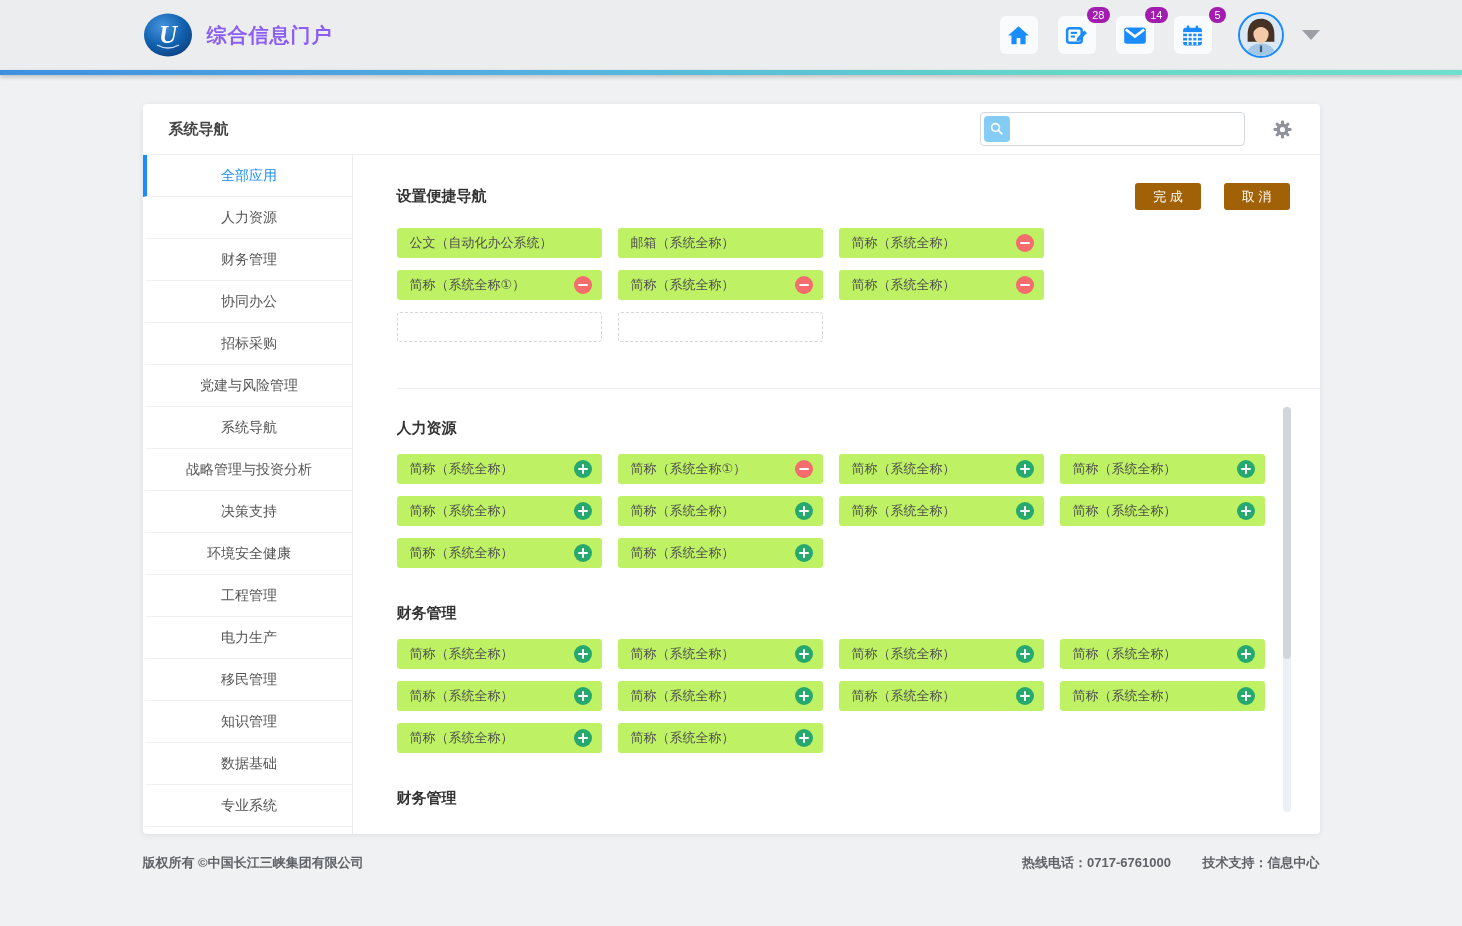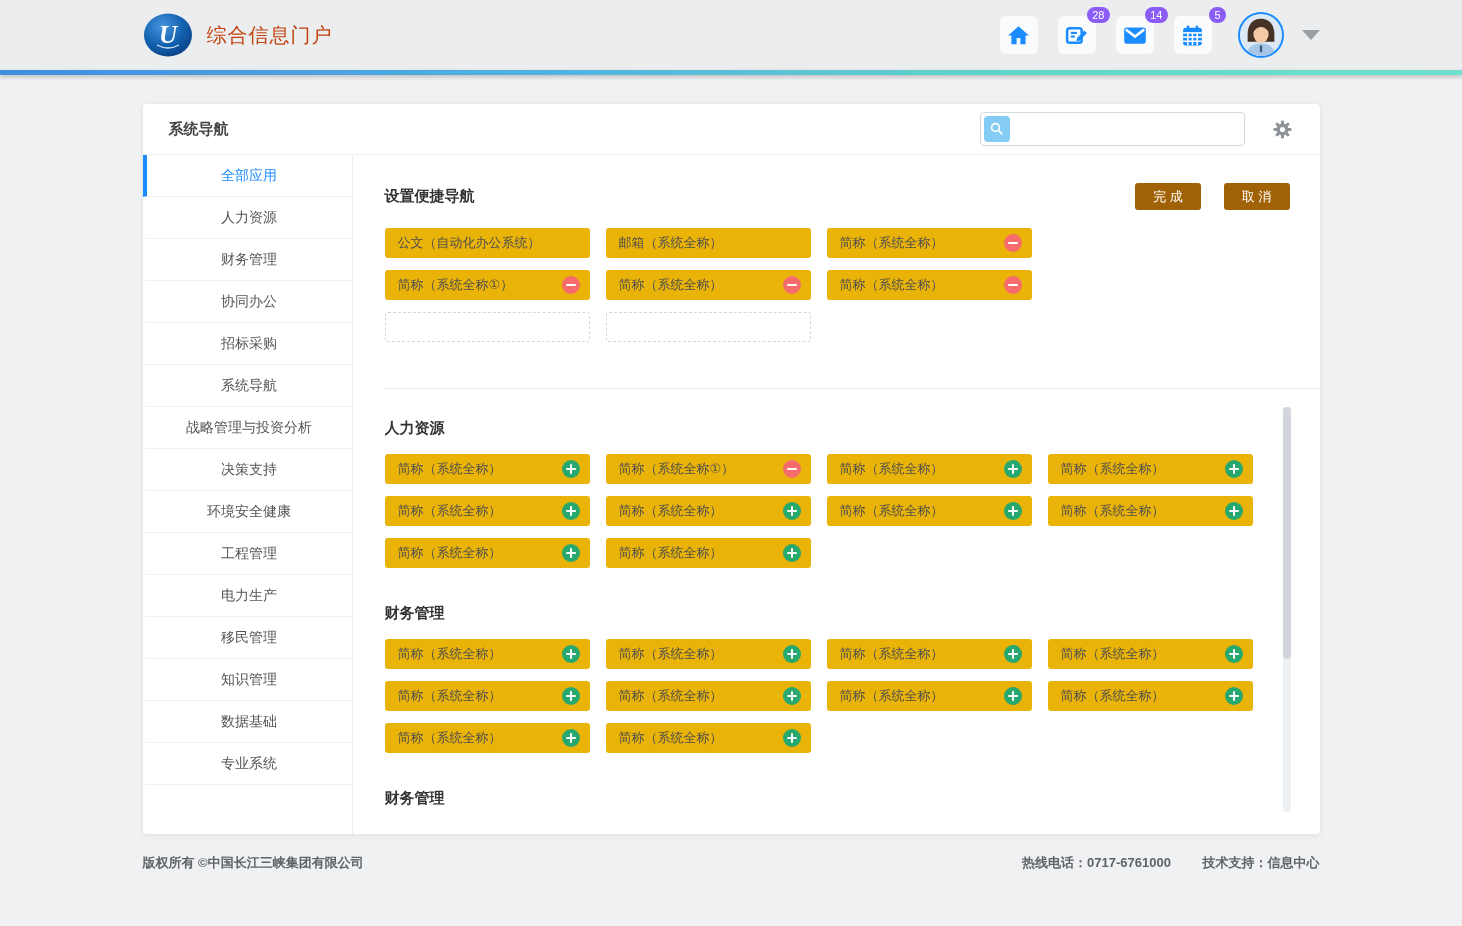--- a/index.html
+++ b/index.html
@@ -9,30 +9,30 @@
     background: #f0f1f2;
     overflow: hidden;
   }
   
   .top-header { height: 70px; background: #ebedee; }
   .top-inner {
     width: 1177px; height: 100%; margin: 0 auto;
     display: flex; align-items: center; justify-content: space-between;
   }
   .brand { display: flex; align-items: center; gap: 14px; }
-  .brand-title { font-size: 20px; font-weight: 400; color: #c2410c; letter-spacing: 1px; }
+  .brand-title { font-size: 20px; font-weight: 700; color: #8b5cf6; letter-spacing: 1px; }
   .header-actions { display: flex; align-items: center; }
   .icon-btn {
     position: relative; width: 38px; height: 38px; margin-left: 20px;
     background: #fafbfc; border: none; border-radius: 6px;
     display: flex; align-items: center; justify-content: center; cursor: pointer;
   }
   .badge {
     position: absolute; top: -9px; right: -14px;
-    background: #8b5cf6; color: #fff; font-size: 11px; line-height: 16px;
+    background: #a21caf; color: #fff; font-size: 11px; line-height: 16px;
     padding: 0 5px; border-radius: 8px; min-width: 16px; text-align: center;
   }
   .avatar-wrap { margin-left: 26px; width: 46px; height: 46px; border-radius: 50%;
     border: 2px solid #1a8cff; overflow: hidden; cursor: pointer; background:#cfe0ee; }
   .caret {
     margin-left: 18px; width: 0; height: 0; cursor: pointer;
     border-left: 9px solid transparent; border-right: 9px solid transparent;
     border-top: 10px solid #9aa0a6;
   }
   .grad-bar {
@@ -69,35 +69,35 @@
   .gear-btn { background: none; border: none; cursor: pointer; display: flex; }
   
   .card-body { flex: 1; display: flex; min-height: 0; }
   .sidebar { width: 210px; flex: none; border-right: 1px solid #ececec; }
   .side-item {
     height: 42px; display: flex; align-items: center; justify-content: center;
     border-bottom: 1px solid #f0f0f0; border-left: 4px solid transparent;
     font-size: 14px; color: #555; cursor: pointer;
   }
   .side-item.v-active { color: #1a8cff; border-left-color: #1a8cff; }
-  .content { flex: 1; min-width: 0; display: flex; flex-direction: column; padding-left: 32px; }
+  .content { flex: 1; min-width: 0; display: flex; flex-direction: column; padding-left: 44px; }
   
   .quick-block { padding: 28px 30px 46px 0; border-bottom: 1px solid #e9ebee; flex: none; }
   .quick-head { display: flex; align-items: center; justify-content: space-between; }
   .section-title { font-size: 15px; font-weight: 600; color: #333; }
   .btn {
     width: 66px; height: 27px; margin-left: 18px;
     background: #a16207; color: #fff; border: none; border-radius: 3px;
     font-size: 13px; cursor: pointer; font-family: inherit;
   }
   .chips { display: grid; gap: 12px 16px; margin-top: 18px; }
   .grid3 { grid-template-columns: repeat(3, 205px); }
   .grid4 { grid-template-columns: repeat(4, 205px); }
   .chip {
-    height: 30px; background: #eab308; border-radius: 3px; border: 1px solid transparent;
+    height: 30px; background: #bef264; border-radius: 3px; border: 1px solid transparent;
     display: flex; align-items: center; padding: 0 9px 0 12px; cursor: pointer;
   }
   .chip-label { flex: 1; font-size: 13px; color: #4f4f4f; white-space: nowrap; overflow: hidden; }
   .chip.v-empty { background: #fff; border: 1px dashed #d4d7dc; cursor: default; }
   .chip-btn { width: 18px; height: 18px; border-radius: 50%; position: relative; flex: none; cursor: pointer; }
   .chip-btn.minus { background: #f56c6c; }
   .chip-btn.plus { background: #27a86f; }
   .chip-btn::before {
     content: ""; position: absolute; left: 4px; top: 8px; width: 10px; height: 2px;
     background: #fff; border-radius: 1px;
@@ -258,20 +258,23 @@
         <div class="side-item v-normal">
           <span>财务管理</span>
         </div>
         <div class="side-item v-normal">
           <span>协同办公</span>
         </div>
         <div class="side-item v-normal">
           <span>招标采购</span>
         </div>
         <div class="side-item v-normal">
+          <span>党建与风险管理</span>
+        </div>
+        <div class="side-item v-normal">
           <span>系统导航</span>
         </div>
         <div class="side-item v-normal">
           <span>战略管理与投资分析</span>
         </div>
         <div class="side-item v-normal">
           <span>决策支持</span>
         </div>
         <div class="side-item v-normal">
           <span>环境安全健康</span>

